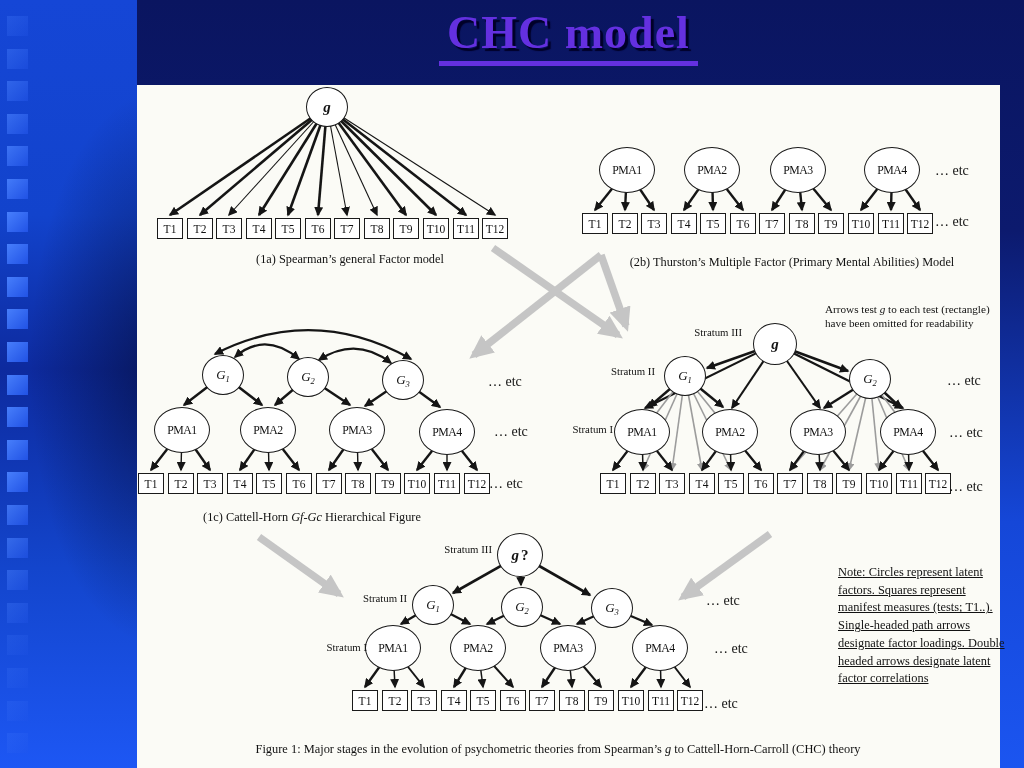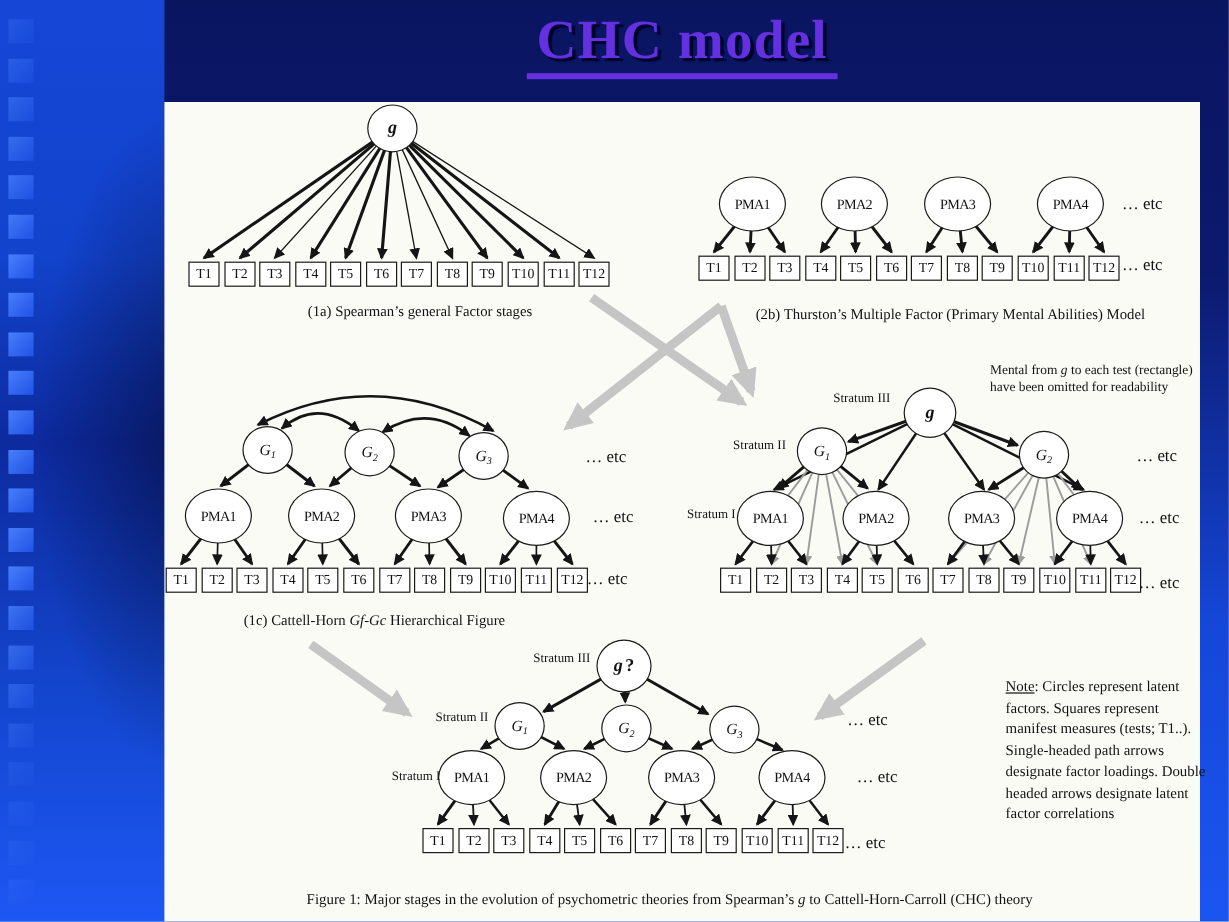--- a/index.html
+++ b/index.html
@@ -43,21 +43,21 @@
   .gbig{
     position:absolute;border:1.4px solid #1a1a1a;border-radius:50%;background:#fff;
     display:flex;align-items:center;justify-content:center;box-sizing:border-box;font-size:15px;
   }
   .gbig i{font-style:italic;font-weight:bold;}
   .gbig .q{font-weight:bold;margin-left:2px;}
   .etc{position:absolute;font-size:14px;white-space:nowrap;}
   .stratum{position:absolute;width:90px;text-align:right;font-size:10.8px;white-space:nowrap;}
   .cap{position:absolute;transform:translateX(-50%);white-space:nowrap;font-size:12.3px;}
   .omitnote{position:absolute;left:688px;top:217px;width:176px;font-size:11.2px;line-height:1.25;}
-  .sidenote{position:absolute;left:701px;top:479px;width:168px;font-size:12.4px;line-height:1.43;}
+  .sidenote{position:absolute;left:701px;top:479px;width:168px;font-size:12.4px;line-height:1.43;text-decoration:underline;}
   .u{text-decoration:underline;}
   .figcap{position:absolute;left:421px;top:657px;transform:translateX(-50%);white-space:nowrap;font-size:12.4px;}
   i{font-style:italic;}
 </style>
 </head>
 <body>
 
 <div class="slide">
   <div class="bg-strip"></div>
   <div id="squares" style="position:absolute;left:0;top:0;width:137px;height:768px;">
@@ -354,23 +354,23 @@
           <div class="tbox" style="left: 540px; top: 605px;">T12</div>
           <div class="etc" style="left: 569px; top: 508px;">… etc</div>
           <div class="etc" style="left: 577px; top: 556px;">… etc</div>
           <div class="etc" style="left: 567px; top: 611px;">… etc</div>
           <div class="stratum" style="left: 265px; top: 458px;">Stratum III</div>
           <div class="stratum" style="left: 180px; top: 507px;">Stratum II</div>
           <div class="stratum" style="left: 140px; top: 556px;">Stratum I</div>
         </div>
       </div>
 
-    <div class="cap" style="left:213px;top:167px">(1a) Spearman’s general Factor stages</div>
+    <div class="cap" style="left:213px;top:167px">(1a) Spearman’s general Factor model</div>
     <div class="cap" style="left:655px;top:170px">(2b) Thurston’s Multiple Factor (Primary Mental Abilities) Model</div>
     <div class="cap" style="left:175px;top:425px"><span>(1c) Cattell-Horn </span><i>Gf-Gc</i><span> Hierarchical Figure</span></div>
 
-    <div class="omitnote"><span>Mental from </span><i>g</i><span> to each test (rectangle) have been omitted for readability</span></div>
+    <div class="omitnote"><span>Arrows test </span><i>g</i><span> to each test (rectangle) have been omitted for readability</span></div>
 
     <div class="sidenote"><span class="u">Note</span><span>:  Circles represent latent factors.  Squares represent manifest measures (tests; T1..).  Single-headed path arrows designate factor loadings.  Double headed arrows designate latent factor correlations</span></div>
 
     <div class="figcap"><span>Figure 1:  Major stages in the evolution of psychometric theories from Spearman’s </span><i>g</i><span> to Cattell-Horn-Carroll (CHC) theory</span></div>
   </div>
 </div>
 
 </body></html>

